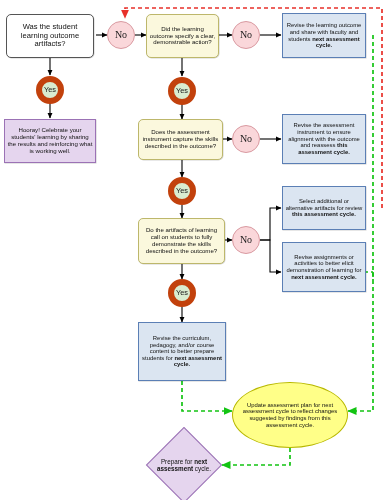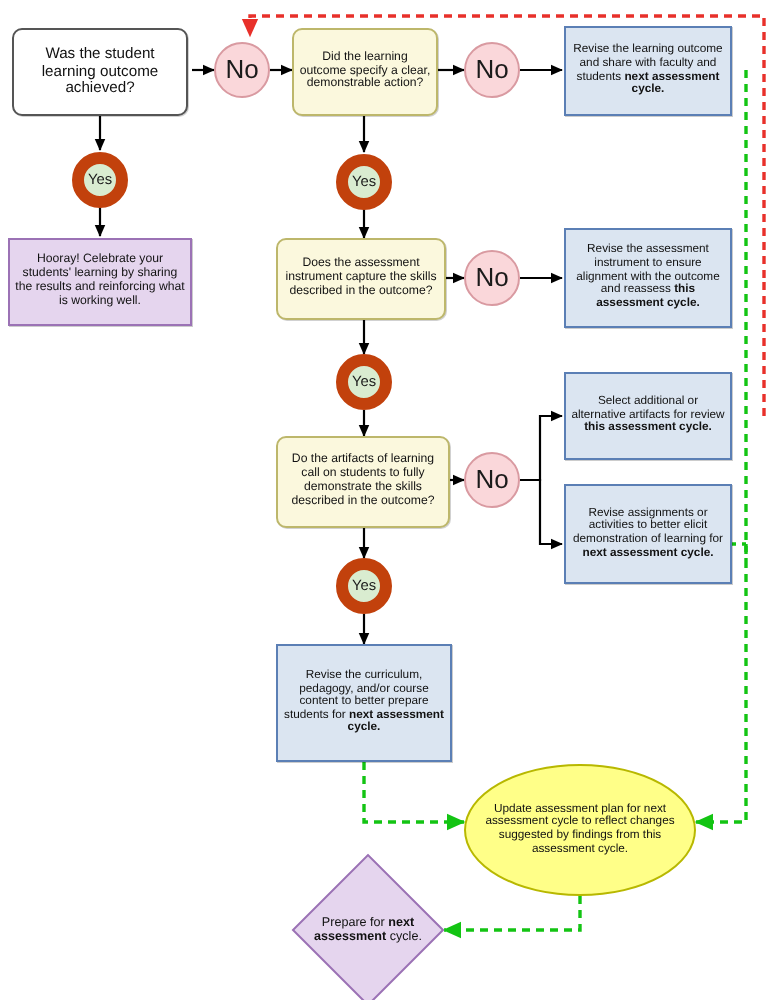--- a/index.html
+++ b/index.html
@@ -61,22 +61,23 @@
     border: 6px solid #c2410c;
     border-radius: 50%;
     font-size: 7.4px;
     color: #1a1a1a;
   }
   
   .no-circle {
     background: #fad7da;
     border: 1px solid #d99aa1;
     border-radius: 50%;
-    font-size: 13px;
+    font-size: 10px;
     color: #1a1a1a;
+    font-family: Liberation Serif, serif;
   }
 
   
   .act-blue {
     background: #dbe5f1;
     border: 1px solid #5b7fb5;
     font-size: 5.9px;
     color: #111111;
     box-shadow: 0.5px 0.5px 0 rgba(0,0,0,0.2);
   }
@@ -231,21 +232,21 @@
     </g>
     <g>
       <path d="M182,381 L182,411 L232,411" stroke="#13c413" stroke-width="1.7" fill="none" stroke-dasharray="4,3" marker-end="url(#arrowGreen)"></path>
     </g>
     <g>
       <path d="M290,448 L290,465 L222,465" stroke="#13c413" stroke-width="1.7" fill="none" stroke-dasharray="4,3" marker-end="url(#arrowGreen)"></path>
     </g>
   </svg>
 
   <div class="node q-white" style="left:6px; top:14px; width:88px; height:44px;">
-    <span class="txt">Was the student learning outcome achieved?</span>
+    <span class="txt">Was the student learning outcome artifacts?</span>
   </div>
 
   <div class="node yes-circle" style="left:36px; top:76px; width:28px; height:28px;">
     <span class="txt">Yes</span>
   </div>
 
   <div class="node no-circle" style="left:107px; top:21px; width:28px; height:28px;">
     <span class="txt">No</span>
   </div>
 

